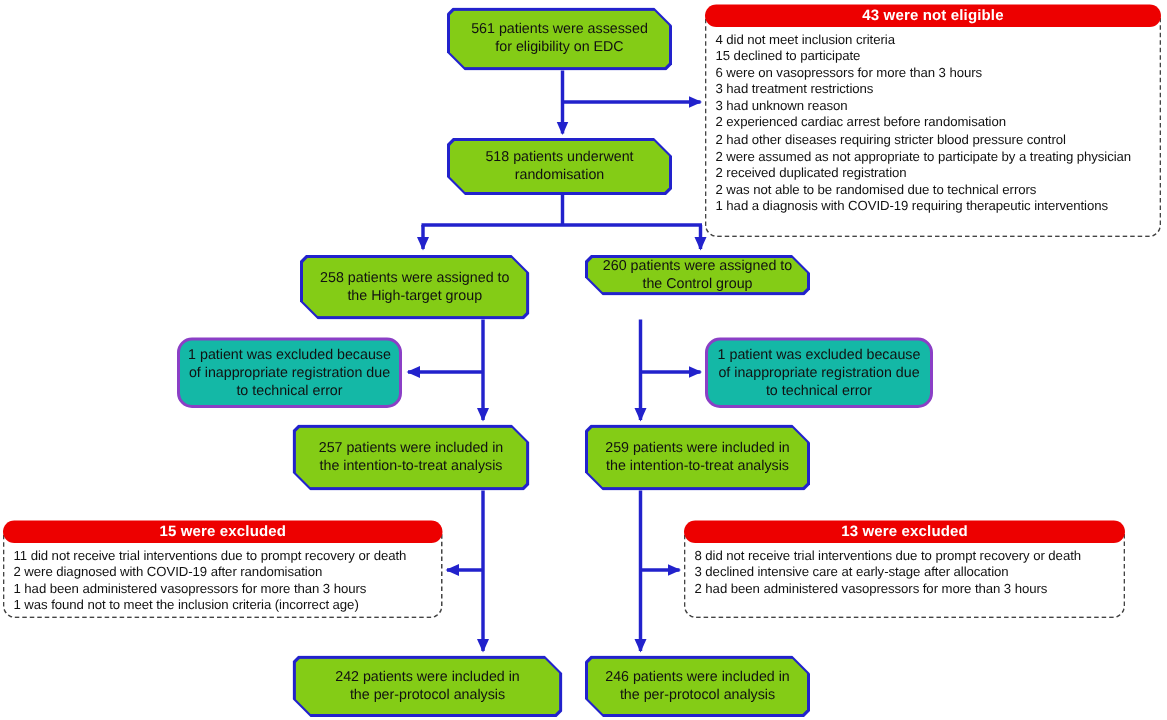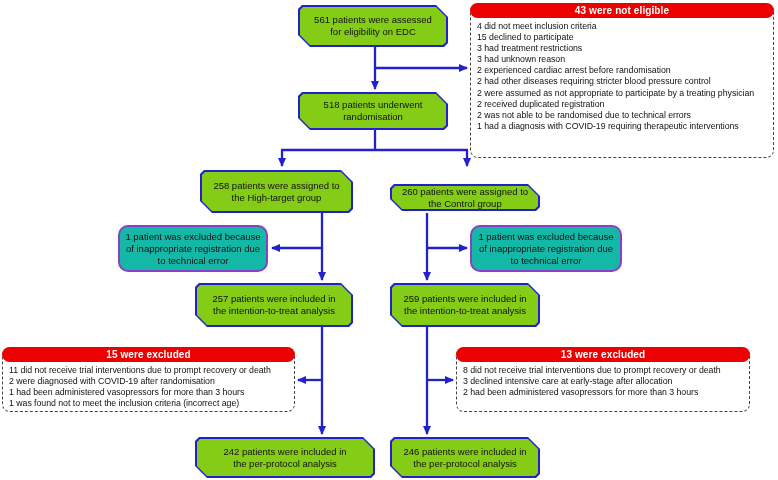--- a/index.html
+++ b/index.html
@@ -83,21 +83,21 @@
     </div>
   </div>
 
   <div class="bnode" style="left:200px;top:170px;width:153px;height:43px">
     <div class="bnode-fill">
       <div class="node-text">258 patients were assigned to
 the High-target group</div>
     </div>
   </div>
 
-  <div class="bnode" style="left:390px;top:184px;width:150px;height:27px">
+  <div class="bnode" style="left:390px;top:170px;width:150px;height:27px">
     <div class="bnode-fill">
       <div class="node-text">260 patients were assigned to
 the Control group</div>
     </div>
   </div>
 
   <div class="bnode" style="left:195px;top:283px;width:158px;height:44px">
     <div class="bnode-fill">
       <div class="node-text">257 patients were included in
 the intention-to-treat analysis</div>
@@ -135,20 +135,21 @@
     <div class="node-text">1 patient was excluded because
 of inappropriate registration due
 to technical error</div>
   </div>
 
   <div class="dbox" style="left:470px;top:4px;width:302px;height:152px">
     <div class="pill">43 were not eligible</div>
     <ul class="reasons">
         <li>4 did not meet inclusion criteria</li>
         <li>15 declined to participate</li>
+        <li>6 were on vasopressors for more than 3 hours</li>
         <li>3 had treatment restrictions</li>
         <li>3 had unknown reason</li>
         <li>2 experienced cardiac arrest before randomisation</li>
         <li>2 had other diseases requiring stricter blood pressure control</li>
         <li>2 were assumed as not appropriate to participate by a treating physician</li>
         <li>2 received duplicated registration</li>
         <li>2 was not able to be randomised due to technical errors</li>
         <li>1 had a diagnosis with COVID-19 requiring therapeutic interventions</li>
       </ul>
   </div>

